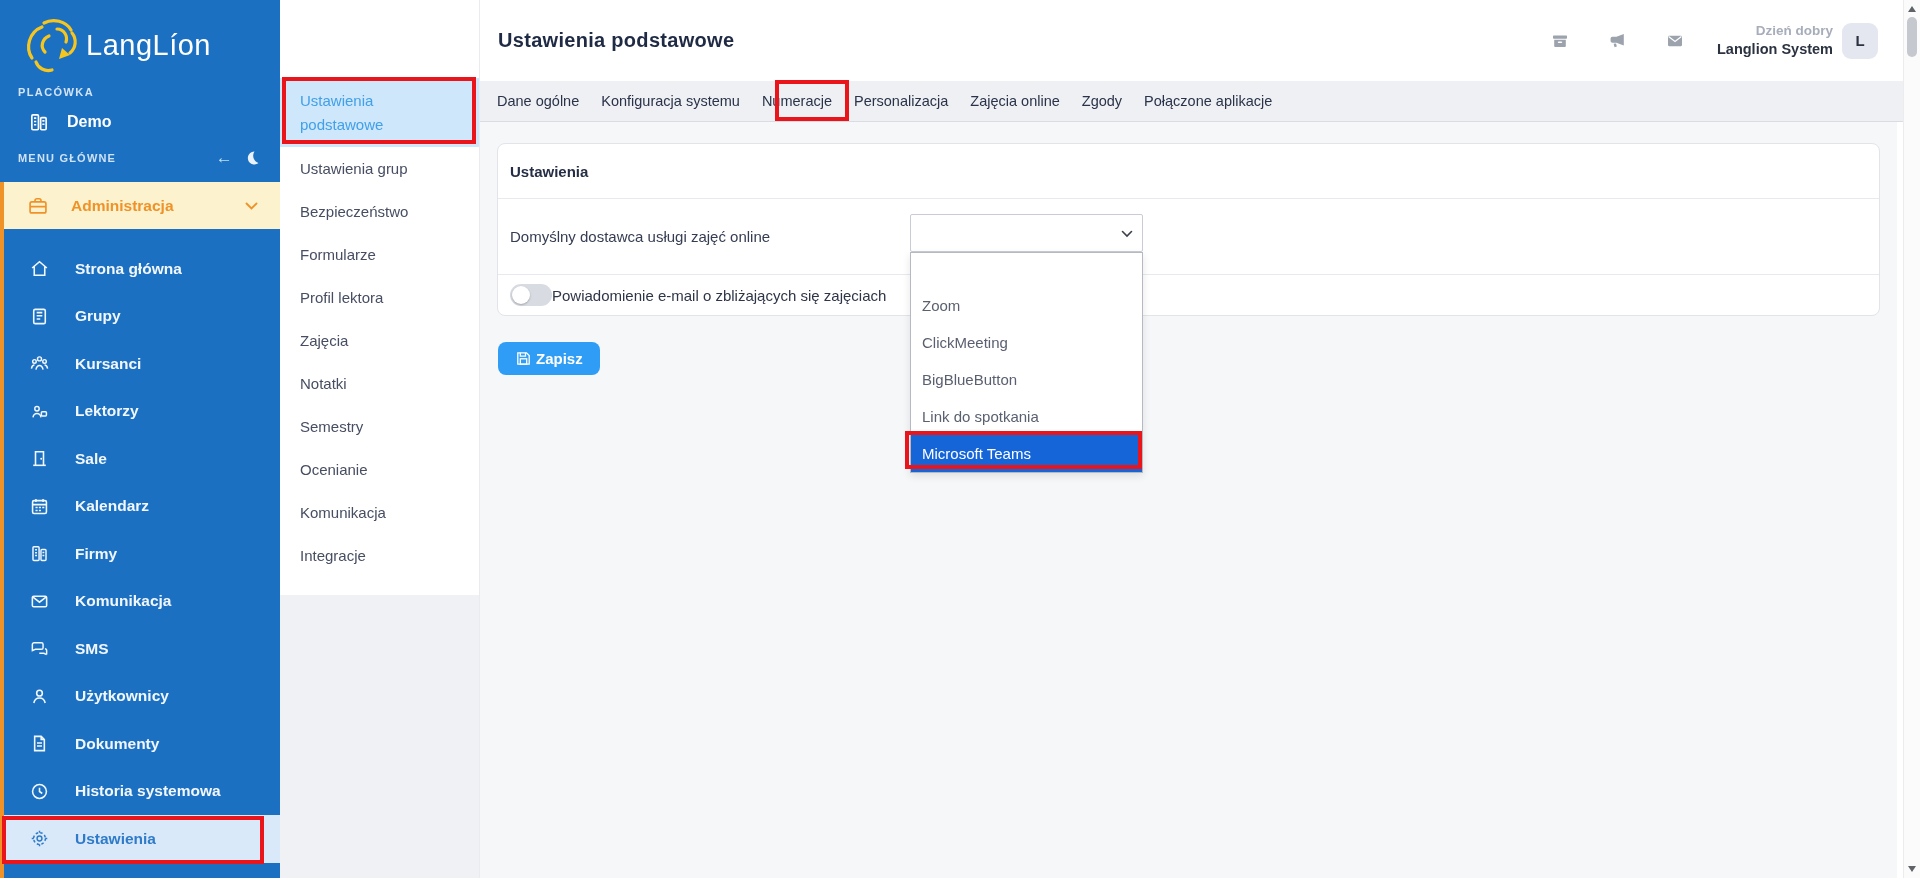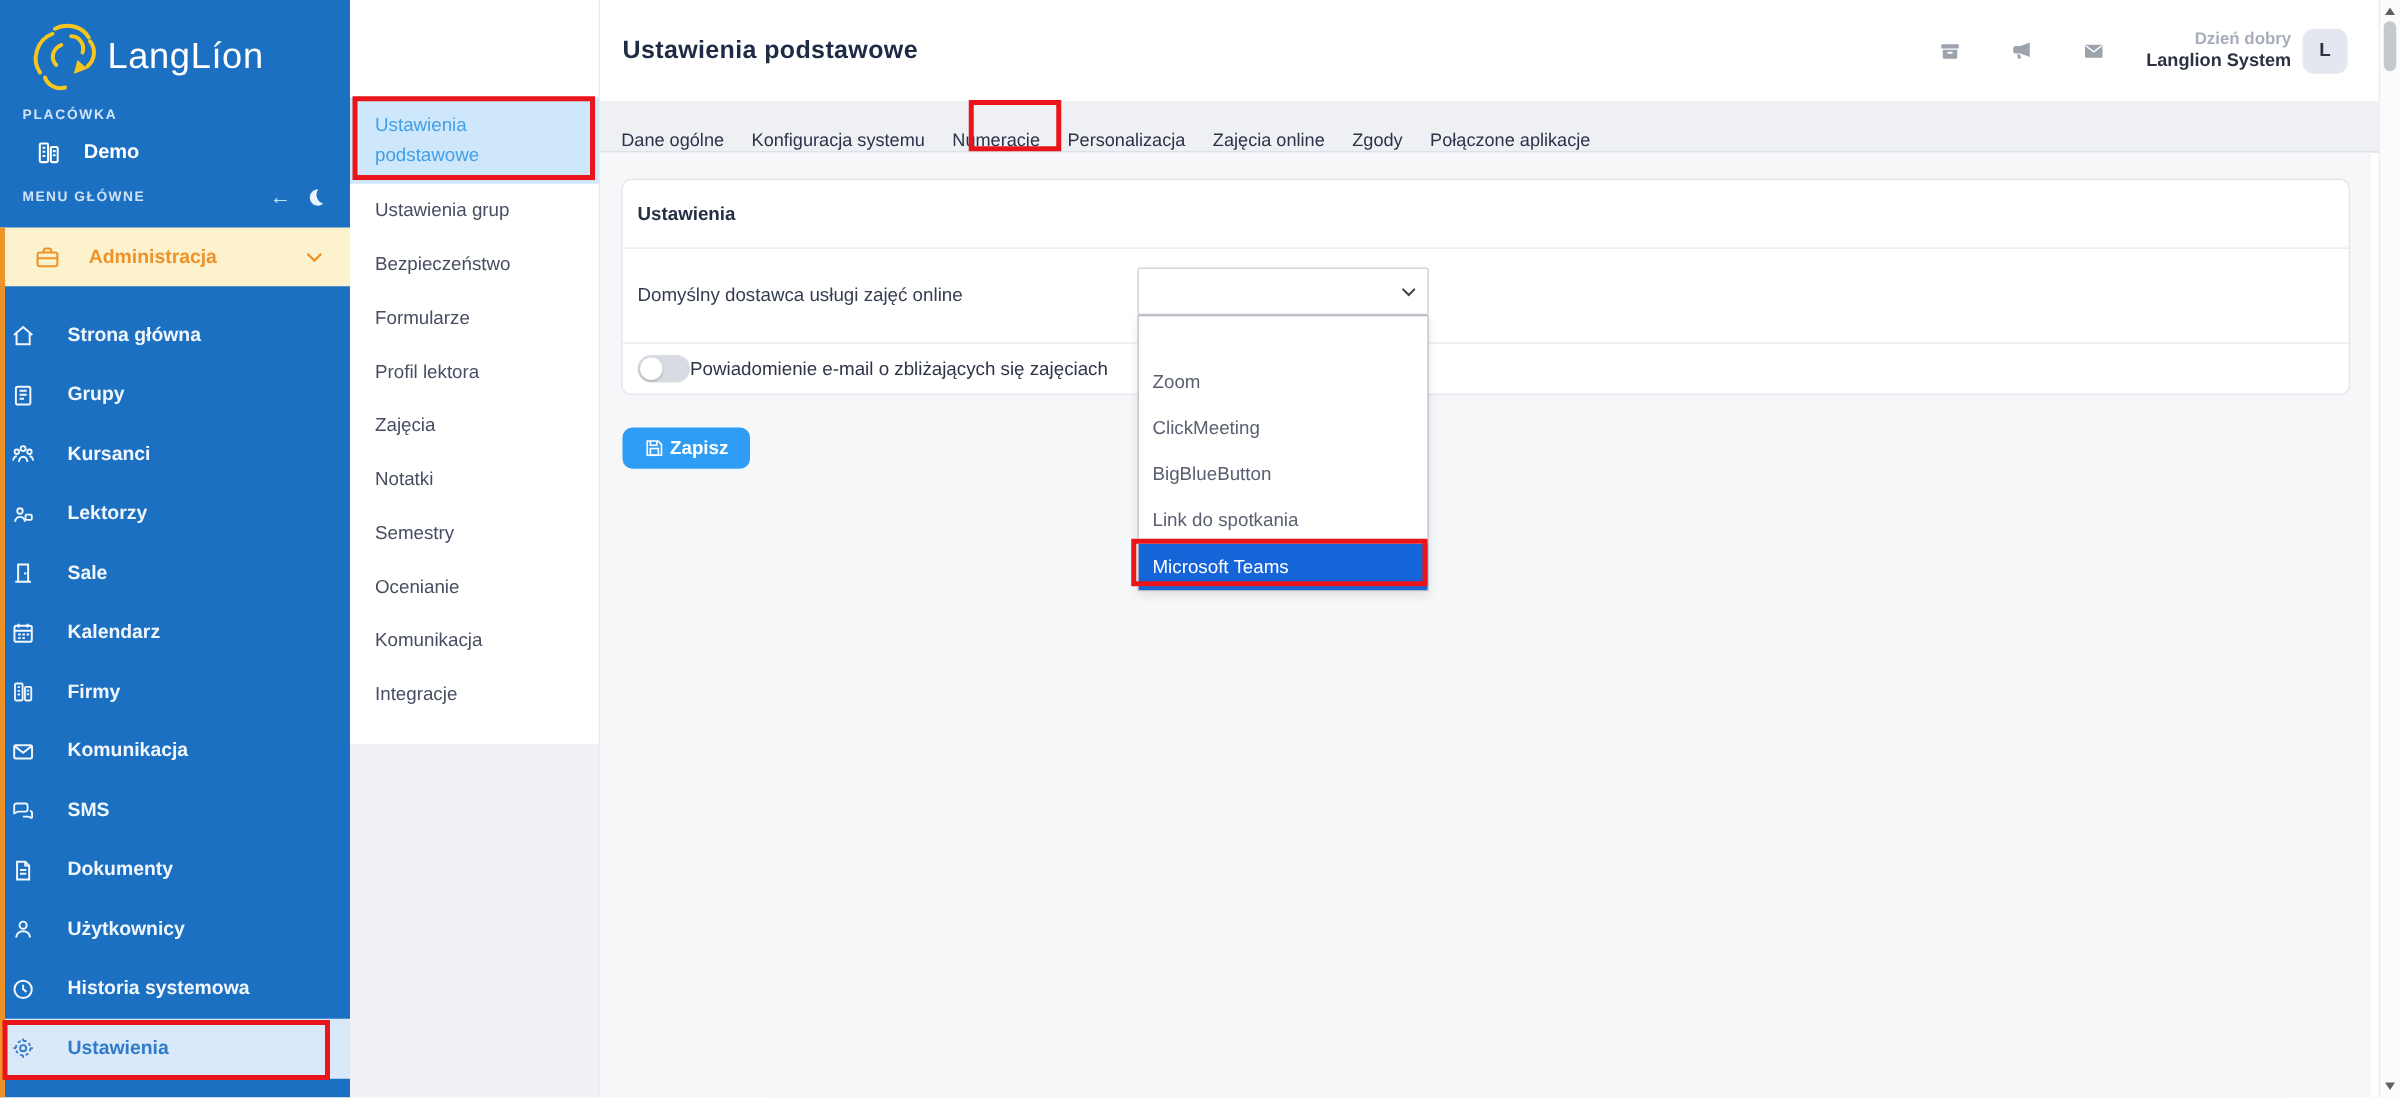--- a/index.html
+++ b/index.html
@@ -12,21 +12,21 @@
   .logo { display:flex; align-items:center; padding:10px 8px 0 16px; height:80px; }
   .logo-text { color:#fff; font-size:29px; font-weight:500; letter-spacing:.5px; margin-left:-8px; }
   .placowka { margin-top:6px; padding-left:18px; font-size:11px; font-weight:700; letter-spacing:1.4px; color:#D3E4F7; }
   .demo { margin-top:13px; padding-left:28px; display:flex; align-items:center; gap:17px; color:#FFFFFF; font-weight:700; font-size:16px; cursor:pointer; }
   .menuhdr { margin-top:16px; padding:0 20px 0 18px; display:flex; align-items:center; font-size:11px; font-weight:700; letter-spacing:1.2px; color:#CFE2F6; }
   .mh-icons { margin-left:auto; display:flex; align-items:center; gap:10px; }
   .mh-arrow { font-size:17px; color:#BFE0FB; line-height:1; cursor:pointer; }
   .admin { margin-top:16px; height:47px; background:#FCF2CE; border-left:4px solid #EF9227; display:flex; align-items:center; padding-left:23px; gap:22px; color:#EF9227; font-weight:600; font-size:15.5px; cursor:pointer; }
   .admin .chev { margin-left:auto; margin-right:22px; }
   .submenu { flex:1; border-left:4px solid #EF9227; padding-top:16px; display:flex; flex-direction:column; }
-  .sitem { height:47.5px; flex:0 0 47.5px; display:flex; align-items:center; padding-left:4px; gap:25px; color:#F2F7FD; font-weight:600; font-size:15.5px; cursor:pointer; }
+  .sitem { height:47.5px; flex:0 0 47.5px; display:flex; align-items:center; padding-left:25px; gap:25px; color:#F2F7FD; font-weight:600; font-size:15.5px; cursor:pointer; }
   .sitem svg { flex:0 0 auto; }
   .sitem.active { background:#D9E9F9; color:#2F7BC9; }
 
   
   #sidebar2 { position:absolute; left:280px; top:0; width:200px; height:878px;
               background:linear-gradient(#ffffff 0 595px,#EFF1F4 595px 100%);
               border-right:1px solid #E9EBEF; padding-top:78px; }
   .s2item { min-height:43px; display:flex; align-items:center; padding:0 20px; color:#474E62; font-size:15px; cursor:pointer; }
   .s2item.first { height:69px; line-height:1.55; }
   .s2item.first span { display:block; width:115px; }
@@ -36,21 +36,21 @@
   #main { position:absolute; left:480px; top:0; width:1423px; height:878px; }
   .header { height:81px; background:#fff; display:flex; align-items:center; padding:0 25px 0 18px; }
   .page-title { font-size:20px; font-weight:700; color:#1F2A44; letter-spacing:.3px; }
   .hicons { margin-left:auto; display:flex; align-items:center; gap:37px; margin-right:32px; }
   .hicons svg { cursor:pointer; }
   .greet { text-align:right; line-height:1.25; }
   .greet-top { color:#A7ADBA; font-size:13.5px; font-weight:700; }
   .greet-user { color:#2B3240; font-size:14.5px; font-weight:700; }
   .avatar { width:36px; height:36px; margin-left:9px; border-radius:9px; background:#E5E7F0; display:flex; align-items:center; justify-content:center; font-weight:700; font-size:15px; color:#2B3240; cursor:pointer; }
 
-  .tabbar { height:41px; background:#EEF0F3; border-bottom:1px solid #D9DCE3; display:flex; align-items:flex-end; padding-left:6px; }
+  .tabbar { height:41px; background:#EEF0F3; border-bottom:1px solid #D9DCE3; display:flex; align-items:center; padding-left:6px; }
   .tab { padding:0 11px; font-size:14.5px; font-weight:500; color:#2A3349; cursor:pointer; white-space:nowrap; }
 
   .content { position:absolute; top:122px; left:0; right:6px; bottom:0; background:#F6F7F9; }
   .card { position:absolute; left:17px; top:21px; width:1383px; height:173px; background:#fff; border:1px solid #E2E4EA; border-radius:8px; }
   .card-h { height:55px; border-bottom:1px solid #E7E9EF; display:flex; align-items:center; padding-left:12px; font-weight:700; font-size:15px; color:#252E45; }
   .row1 { position:relative; height:76px; border-bottom:1px solid #E7E9EF; display:flex; align-items:center; padding-left:12px; font-size:15px; color:#363D52; }
   .selectbox { position:absolute; left:412px; top:15px; width:233px; height:38px; background:#fff; border:1px solid #C9CCD4; border-radius:2px; display:flex; align-items:center; padding:0 30px 0 10px; cursor:pointer; font-size:15px; color:#363D52; }
   .selectbox .chev { position:absolute; right:9px; top:15px; }
   .row2 { height:40px; display:flex; align-items:center; padding-left:12px; font-size:15px; color:#2E3547; white-space:nowrap; overflow:hidden; }
   .toggle { position:relative; width:42px; height:22px; flex:0 0 42px; border-radius:11px; background:#D8DCE2; cursor:pointer; }
@@ -188,31 +188,31 @@
     </div>
     <div class="sitem">
       <svg width="21" height="21" viewBox="0 0 20 20" fill="none" stroke="currentColor" stroke-width="1.4">
           <path d="M3.2 12V6.2a1.6 1.6 0 0 1 1.6-1.6h7a1.6 1.6 0 0 1 1.6 1.6v3a1.6 1.6 0 0 1-1.6 1.6H6l-2.8 1.2z"></path>
           <path d="M16.8 15.8v-4a1.6 1.6 0 0 0-1.6-1.6M16.8 15.8l-2.6-1.2H9.8"></path>
         </svg>
       <span>SMS</span>
     </div>
     <div class="sitem">
       <svg width="21" height="21" viewBox="0 0 20 20" fill="none" stroke="currentColor" stroke-width="1.5">
+          <circle cx="10" cy="6.8" r="2.7"></circle>
+          <path d="M4.6 16.2c.6-3.2 2.8-4.8 5.4-4.8s4.8 1.6 5.4 4.8"></path>
+        </svg>
+      <span>Użytkownicy</span>
+    </div>
+    <div class="sitem">
+      <svg width="21" height="21" viewBox="0 0 20 20" fill="none" stroke="currentColor" stroke-width="1.5">
           <path d="M5.4 3.2h6.2l3 3v10.6H5.4z"></path>
           <path d="M11.6 3.2v3h3M7.6 9.6h4.8M7.6 12.4h4.8"></path>
         </svg>
       <span>Dokumenty</span>
-    </div>
-    <div class="sitem">
-      <svg width="21" height="21" viewBox="0 0 20 20" fill="none" stroke="currentColor" stroke-width="1.5">
-          <circle cx="10" cy="6.8" r="2.7"></circle>
-          <path d="M4.6 16.2c.6-3.2 2.8-4.8 5.4-4.8s4.8 1.6 5.4 4.8"></path>
-        </svg>
-      <span>Użytkownicy</span>
     </div>
     <div class="sitem">
       <svg width="21" height="21" viewBox="0 0 20 20" fill="none" stroke="currentColor" stroke-width="1.5">
           <circle cx="10" cy="10" r="6.6"></circle>
           <path d="M10 6.4V10l2.6 1.9"></path>
         </svg>
       <span>Historia systemowa</span>
     </div>
     <div class="sitem active">
       <svg width="21" height="21" viewBox="0 0 20 20" fill="none" stroke="currentColor" stroke-width="1.4">

